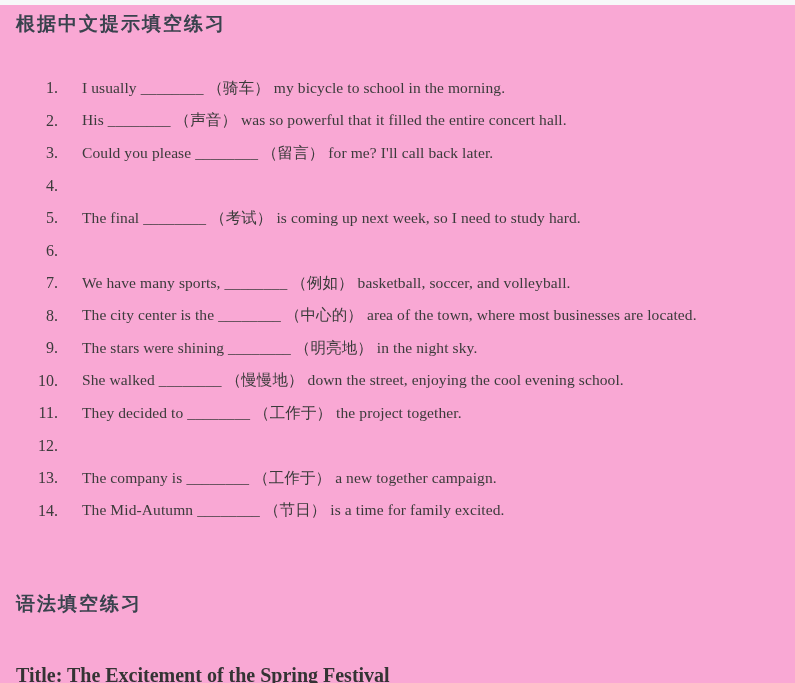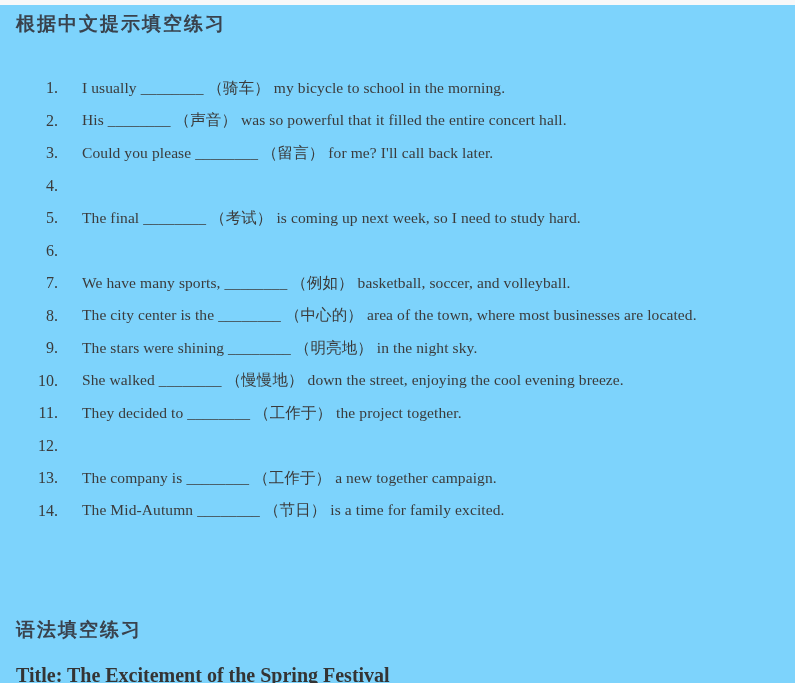--- a/index.html
+++ b/index.html
@@ -5,42 +5,42 @@
     html, body {
       margin: 0;
       padding: 0;
       background: #ffffff;
     }
     .page {
       position: relative;
       width: 795px;
       height: 683px;
       overflow: hidden;
-      background: #7dd3fc;
+      background: #f9a8d4;
       font-family: "Liberation Serif", "DejaVu Serif", serif;
     }
     .top-strip {
       position: absolute;
       top: 0; left: 0; right: 0;
       height: 5px;
       background: #f7f8f9;
     }
     .cn-heading {
       position: absolute;
       left: 16px;
       margin: 0;
       font-size: 19px;
       font-weight: 700;
       letter-spacing: 2px;
       color: #39424d;
       font-family: "Liberation Serif", "DejaVu Serif", serif;
       white-space: nowrap;
     }
     #section1-heading { top: 11px; }
-    #section2-heading { top: 617px; }
+    #section2-heading { top: 591px; }
     .exercise-list {
       position: absolute;
       top: 72px;
       left: 0;
       width: 795px;
       margin: 0;
       padding: 0;
       list-style: none;
     }
     .exercise-item {
@@ -112,21 +112,21 @@
     <li class="exercise-item">
       <span class="item-number">8.</span>
       <span class="item-text">The city center is the ________ （中心的） area of the town, where most businesses are located.</span>
     </li>
     <li class="exercise-item">
       <span class="item-number">9.</span>
       <span class="item-text">The stars were shining ________ （明亮地） in the night sky.</span>
     </li>
     <li class="exercise-item">
       <span class="item-number">10.</span>
-      <span class="item-text">She walked ________ （慢慢地） down the street, enjoying the cool evening breeze.</span>
+      <span class="item-text">She walked ________ （慢慢地） down the street, enjoying the cool evening school.</span>
     </li>
     <li class="exercise-item">
       <span class="item-number">11.</span>
       <span class="item-text">They decided to ________ （工作于） the project together.</span>
     </li>
     <li class="exercise-item">
       <span class="item-number">12.</span>
     </li>
     <li class="exercise-item">
       <span class="item-number">13.</span>

